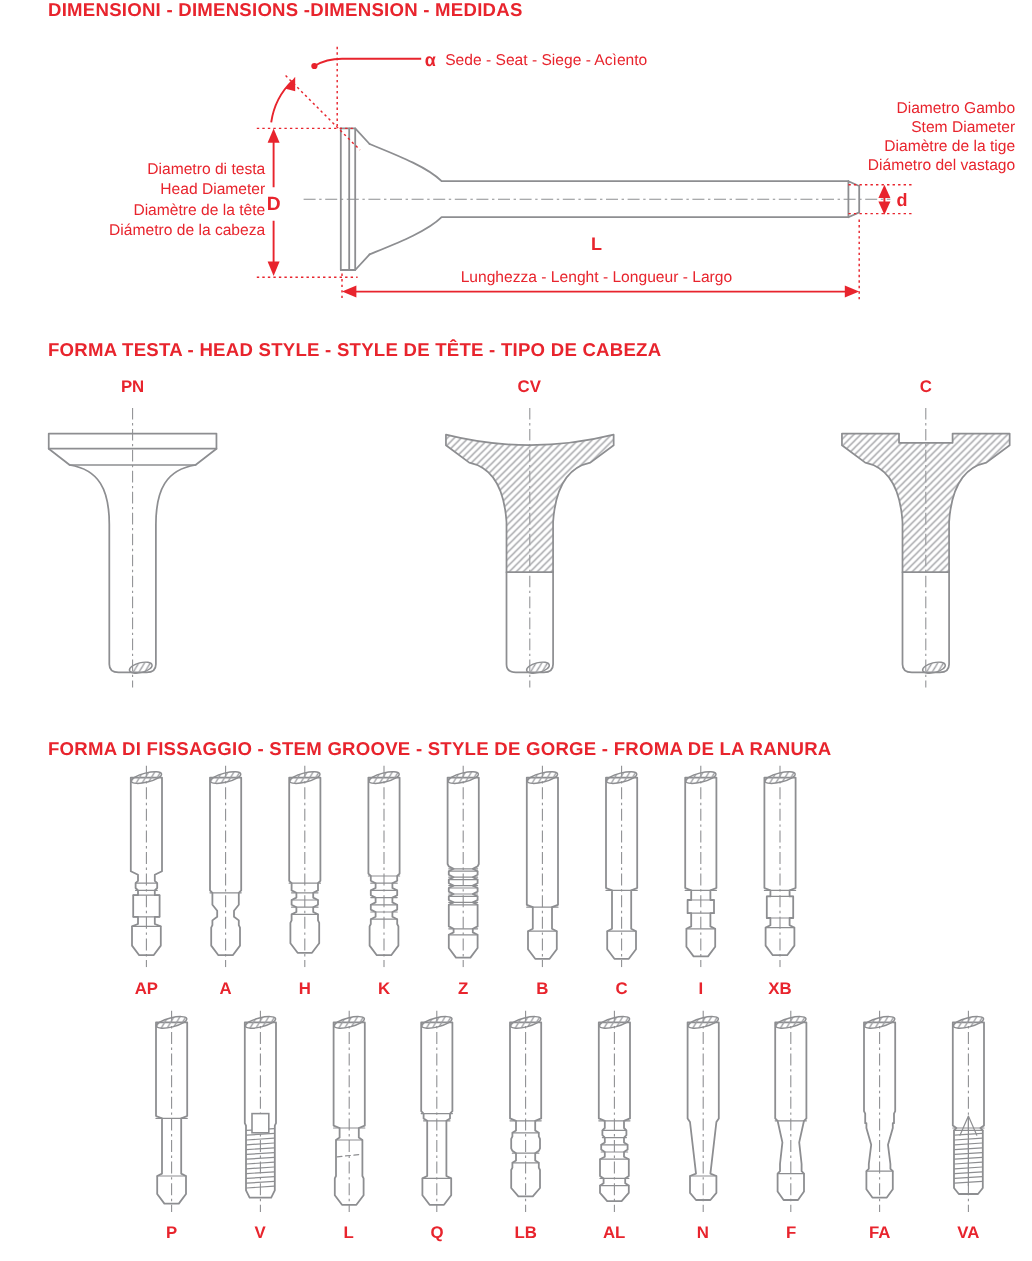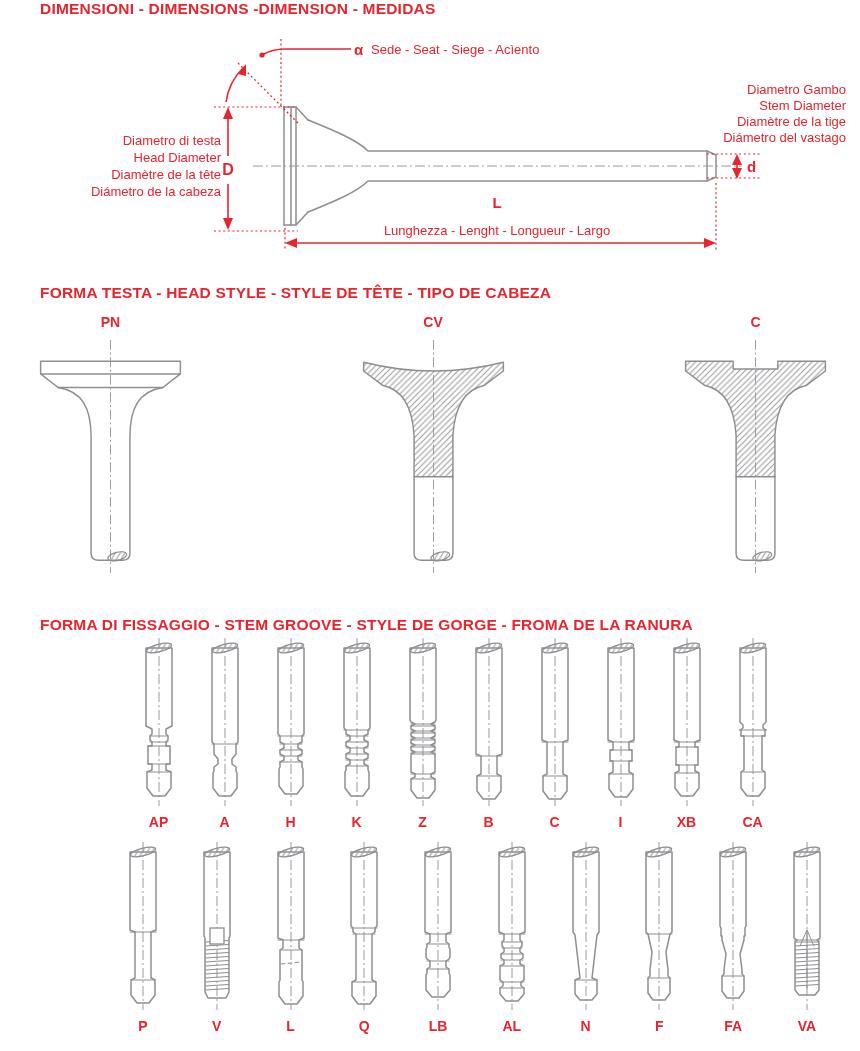--- a/index.html
+++ b/index.html
@@ -14,24 +14,24 @@
   .rln{fill:none;stroke:#e8242d;stroke-width:1.6}
   .rdot{fill:none;stroke:#e8242d;stroke-width:1.2;stroke-dasharray:2 2.6}
   .rfill{fill:#e8242d;stroke:none}
   .hpath{fill:url(#h)}
   .hfill{fill:url(#h);stroke:#8d8e91;stroke-width:1.2}
   .rtxt{fill:#e8242d;font-size:13px;font-family:"Liberation Sans",sans-serif}
   .rtxtb{fill:#e8242d;font-weight:bold;font-family:"Liberation Sans",sans-serif}
   
   .figlabel{color:#e8242d;font-weight:bold;font-size:14px;text-align:center;line-height:20px}
   #headrow{position:absolute;top:312px;left:0;width:860px;display:flex;
-           justify-content:space-between;padding:0 22px 0 28px;box-sizing:border-box}
+           justify-content:space-between;padding:0 6px 0 28px;box-sizing:border-box}
   .headfig{width:165px;flex:0 0 165px}
   #stemrow1{position:absolute;top:638px;left:0;width:860px;display:flex;
-            justify-content:center;padding:0 62px 0 113px;box-sizing:border-box}
+            justify-content:flex-start;padding:0 62px 0 89px;box-sizing:border-box}
   #stemrow2{position:absolute;top:842px;left:0;width:860px;display:flex;
             justify-content:space-between;padding:0 20px 0 110px;box-sizing:border-box}
   .stemfig{width:66px;flex:0 0 66px}
   .stemfig .figlabel{margin-top:2px}
   #dims{position:absolute;top:28px;left:0}
 </style>
 </head>
 <body>
 
 <svg width="0" height="0" style="position:absolute" aria-hidden="true">
@@ -201,28 +201,20 @@
         </svg><div class="figlabel">I</div></div>
       <div class="stemfig"><svg viewBox="0 0 66 168" width="66" height="168">
           <line class="cline" x1="33" y1="0" x2="33" y2="168"></line>
           <path class="ln" d="M20,10 L20,102 L25,104 L25,109 L22,109 L22,127 L25,127 L25,133 L21,135 L21,150 L27,158 L39,158 L45,150 L45,135 L41,133 L41,127 L44,127 L44,109 L41,109 L41,104 L46,102 L46,10 Z"></path>
           <line class="ln thin" x1="20" y1="104" x2="46" y2="104"></line>
           <line class="ln thin" x1="22" y1="109" x2="44" y2="109"></line>
           <line class="ln thin" x1="22" y1="127" x2="44" y2="127"></line>
           <line class="ln thin" x1="21" y1="135" x2="45" y2="135"></line>
           <ellipse class="hfill" cx="33" cy="10" rx="13" ry="3.8" transform="rotate(-14 33 10)"></ellipse>
         </svg><div class="figlabel">XB</div></div>
-      <div class="stemfig"><svg viewBox="0 0 66 168" width="66" height="168">
-          <line class="cline" x1="33" y1="0" x2="33" y2="168"></line>
-          <path class="ln" d="M20,10 L20,84 L23,87 L23,90 L20,92 L21,92 L21,98 L24,98 L24,132 L21,134 L21,150 L27,158 L39,158 L45,150 L45,134 L42,132 L42,98 L45,98 L45,92 L46,92 L43,90 L43,87 L46,84 L46,10 Z"></path>
-          <line class="ln thin" x1="20" y1="92" x2="46" y2="92"></line>
-          <line class="ln thin" x1="21" y1="98" x2="45" y2="98"></line>
-          <line class="ln thin" x1="21" y1="134" x2="45" y2="134"></line>
-          <ellipse class="hfill" cx="33" cy="10" rx="13" ry="3.8" transform="rotate(-14 33 10)"></ellipse>
-        </svg><div class="figlabel">CA</div></div>
     </div>
   <div id="stemrow2">
       <div class="stemfig"><svg viewBox="0 0 66 168" width="66" height="168">
           <line class="cline" x1="33" y1="0" x2="33" y2="168"></line>
           <path class="ln" d="M20,10 L20,88 L25,90 L25,136 L21,138 L21,153 L27,161 L39,161 L45,153 L45,138 L41,136 L41,90 L46,88 L46,10 Z"></path>
           <line class="ln thin" x1="20" y1="90" x2="46" y2="90"></line>
           <line class="ln thin" x1="21" y1="138" x2="45" y2="138"></line>
           <ellipse class="hfill" cx="33" cy="10" rx="13" ry="3.8" transform="rotate(-14 33 10)"></ellipse>
         </svg><div class="figlabel">P</div></div>
       <div class="stemfig"><svg viewBox="0 0 66 168" width="66" height="168">

